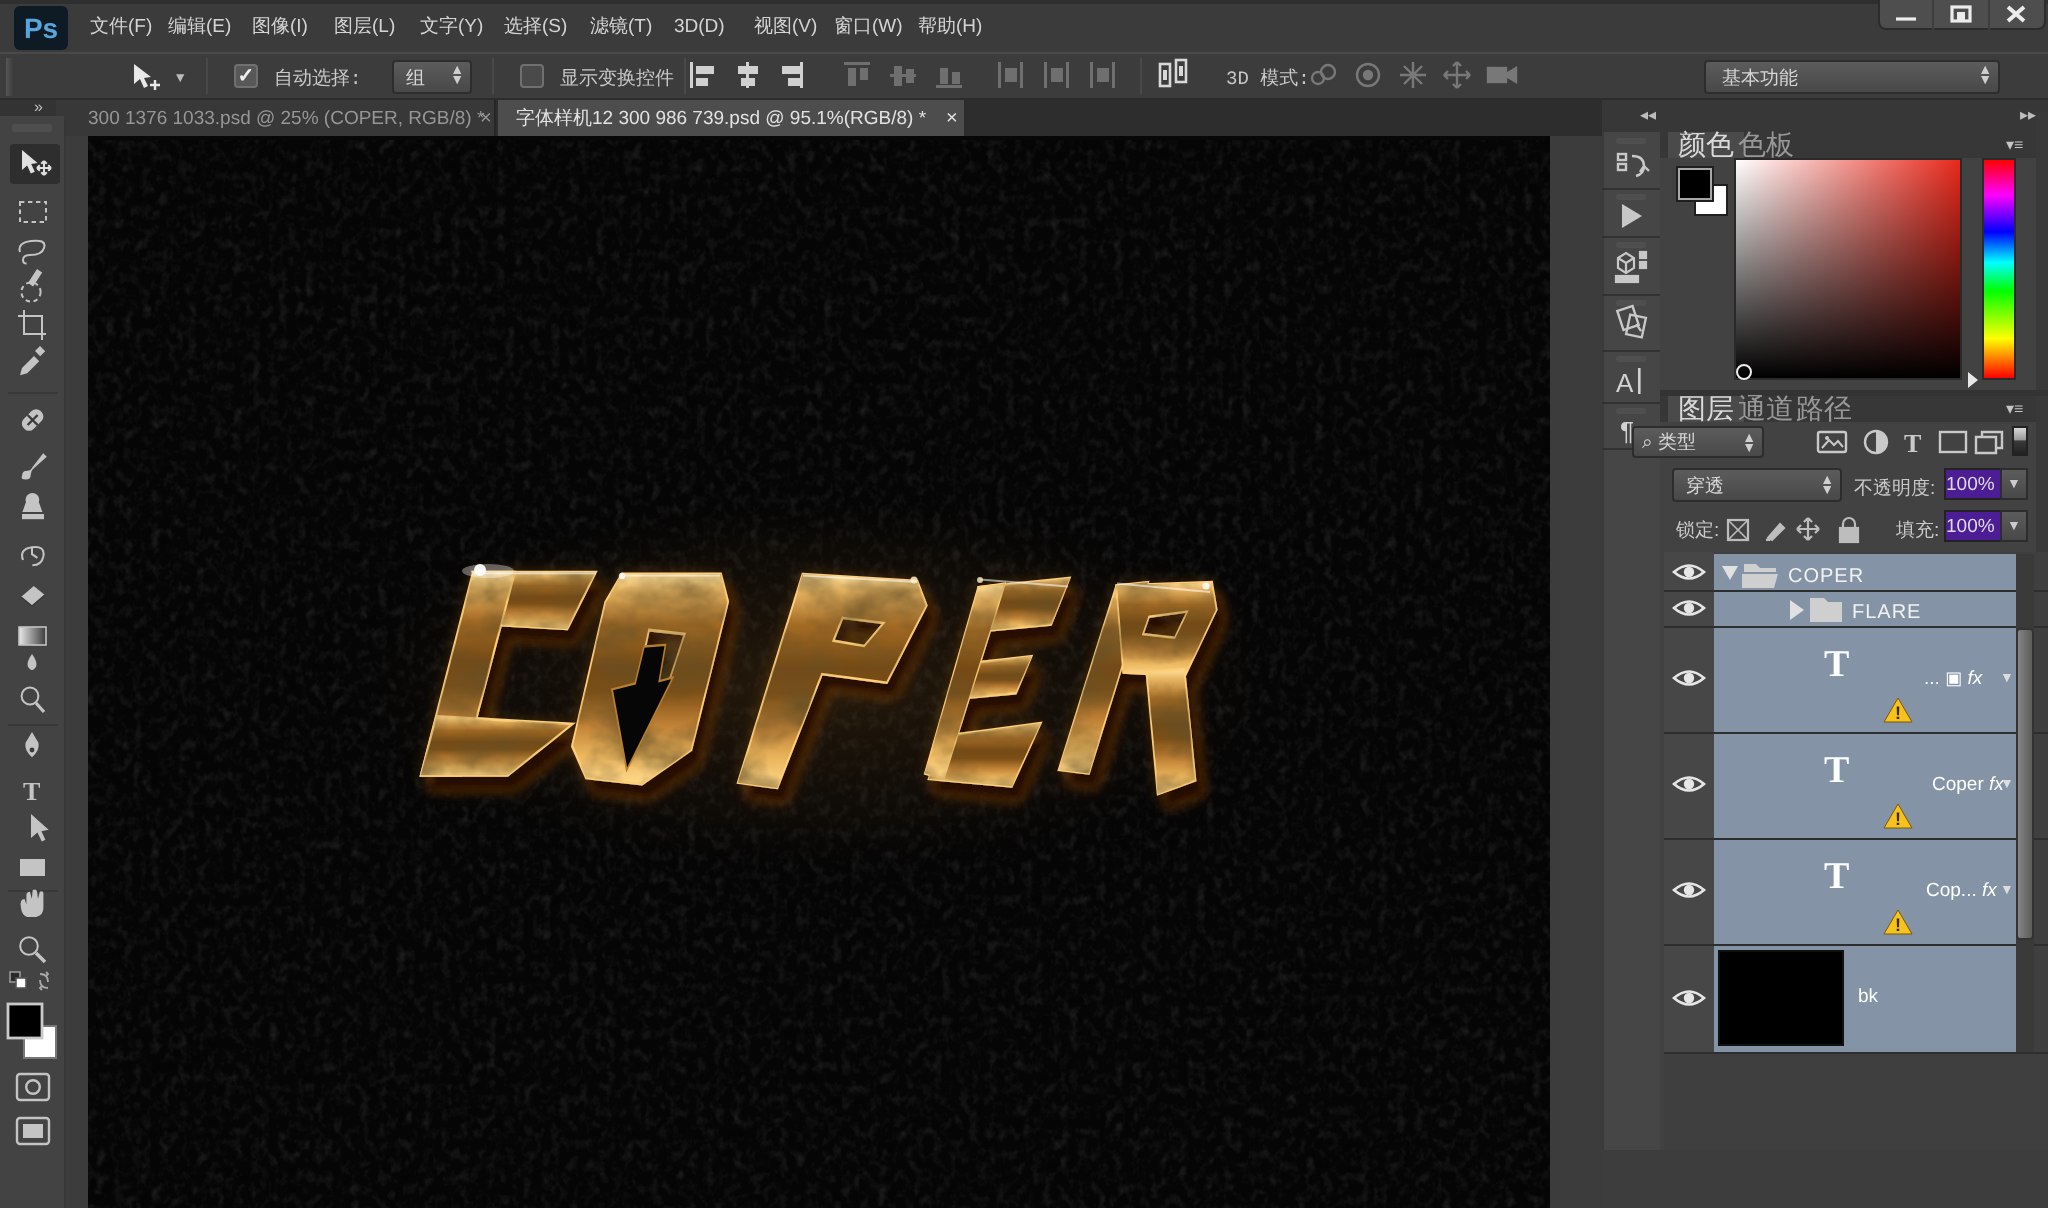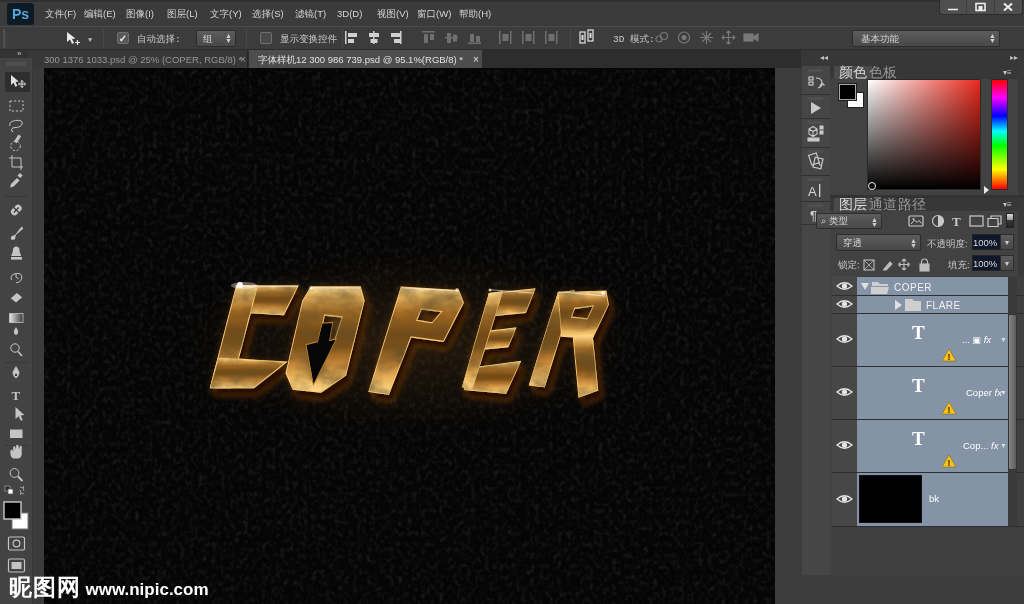--- a/index.html
+++ b/index.html
@@ -58,21 +58,21 @@
 #dock { left:801px; top:66px; width:29px; height:509px; background:#464646;
   border-left:1px solid #3a3a3a; }
 
 
 #panels { left:830px; top:66px; width:194px; height:509px; background:#424242; }
 .ptab { position:absolute; height:13px; font-size:14px; line-height:13px;
   padding:0 5px; color:#989898; }
 .ptab.on { background:#4a4a4a; color:#dadada; }
 .pmenu { position:absolute; color:#c5c5c5; font-size:8px; }
 .lbl { position:absolute; color:#c9c9c9; font-size:9.5px; }
-.valbox { position:absolute; width:29px; height:16px; background:#0f172a;
+.valbox { position:absolute; width:29px; height:16px; background:#4c1d95;
   border:1px solid #222; color:#dcdcdc; font-size:9.5px; line-height:15px;
   text-align:right; padding-right:3px; }
 .vbtn { position:absolute; width:14px; height:16px;
   background:linear-gradient(#5c5c5c,#484848); border:1px solid #2d2d2d;
   color:#ccc; font-size:7px; text-align:center; line-height:15px; }
 .sel { background:#8494a6; }
 .rowline { position:absolute; left:832px; width:192px; height:1px; background:#2e2e2e; }
 
 #bottombar { left:775px; top:575px; width:249px; height:29px; background:#4b4b4b;
   color:#c6c6c6; font-size:11.5px; line-height:30px; }
@@ -568,15 +568,14 @@
   <div class="abs" style="left:1000px;top:336px;color:#ddd;font-size:7px">▼</div>
   <div class="abs" style="left:1000px;top:389px;color:#ddd;font-size:7px">▼</div>
   <div class="abs" style="left:1000px;top:442px;color:#ddd;font-size:7px">▼</div>
 
   <div class="abs" style="left:859px;top:475px;width:63px;height:48px;background:#000;border:1px solid #111"></div>
   <div class="abs" style="left:929px;top:493px;color:#fff;font-size:9.5px">bk</div>
 
   <div class="abs" style="left:1008px;top:277px;width:9px;height:249px;background:#3a3a3a"></div>
   <div class="abs" style="left:1008px;top:314px;width:9px;height:156px;background:linear-gradient(90deg,#848484,#5c5c5c);border:1px solid #333;border-radius:2px"></div>
 
-  <div class="abs" id="wm"><span class="cjk">昵图网</span> <span class="lat">www.nipic.com</span></div>
 
 </div>
 
 </body></html>

